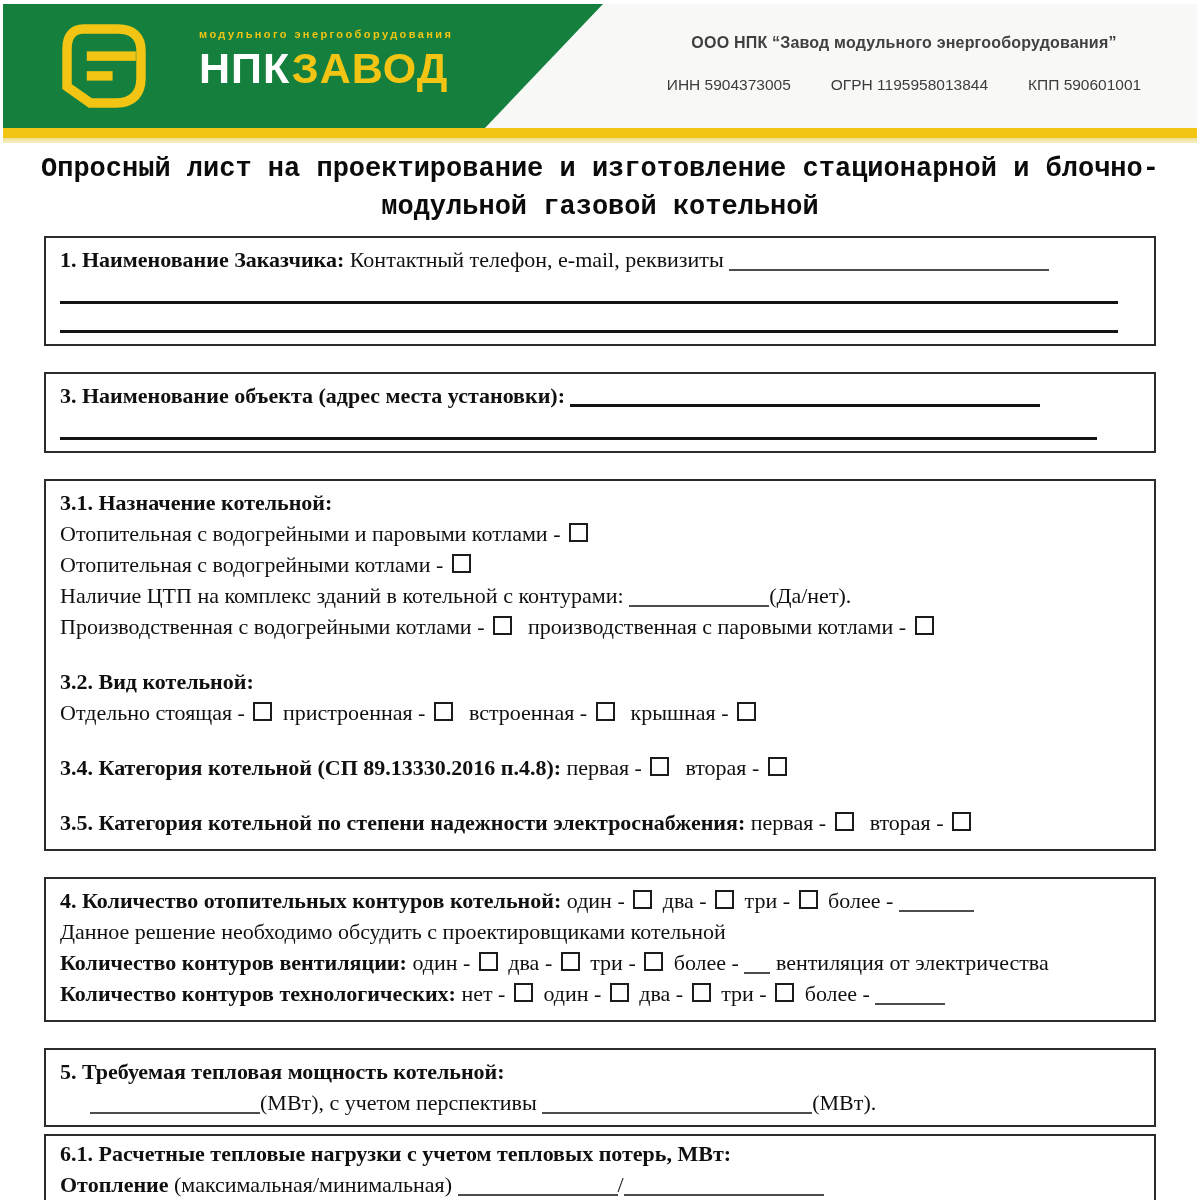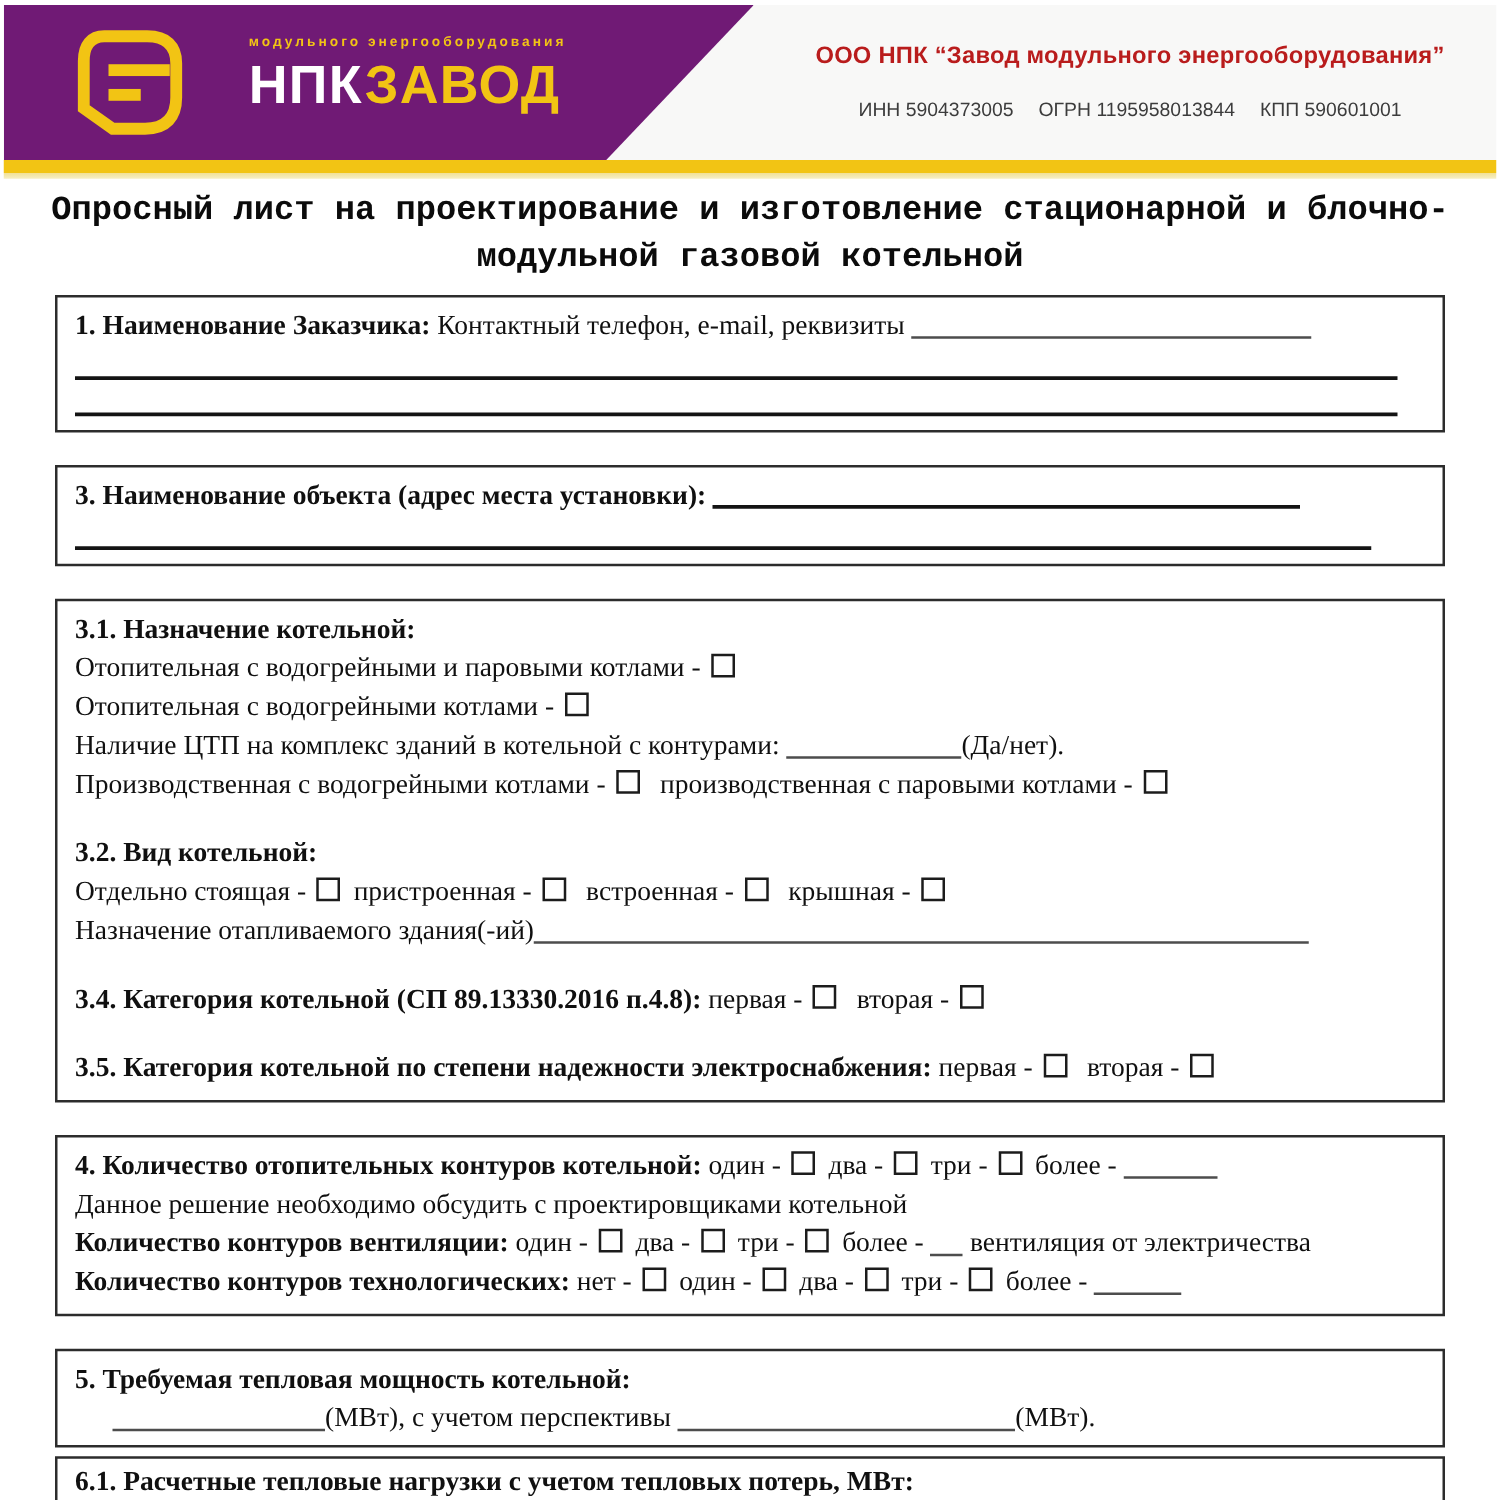--- a/index.html
+++ b/index.html
@@ -3,35 +3,35 @@
 <meta charset="utf-8">
 <style>
   html,body{margin:0;padding:0}
   body{
     width:1200px;height:1200px;overflow:hidden;background:#ffffff;
     font-family:"Liberation Serif",serif;color:#101010;position:relative;
   }
   
   .header{position:relative;margin:4px 3px 0 3px;height:124px;background:#f8f8f7;}
   .header-dark{
-    position:absolute;left:0;top:0;bottom:0;width:600px;background:#701a75;
+    position:absolute;left:0;top:0;bottom:0;width:600px;background:#15803d;
     clip-path:polygon(0 0,100% 0,calc(100% - 118px) 100%,0 100%);
   }
   .logo-mark{position:absolute;left:58px;top:18px;width:86px;height:88px;}
   .logo-text{position:absolute;left:196px;top:24px;font-family:"Liberation Sans",sans-serif;}
   .tagline{color:#f2c414;font-weight:700;font-size:11px;letter-spacing:2.4px;white-space:nowrap;}
   .brand{font-weight:700;font-size:43px;line-height:1;letter-spacing:1px;margin-top:7px;white-space:nowrap;}
   .brand .w{color:#ffffff}
   .brand .y{color:#f2c414}
   .company{
     position:absolute;left:608px;right:0;top:0;bottom:0;text-align:center;
     font-family:"Liberation Sans",sans-serif;
   }
-  .company-name{margin-top:30px;font-weight:700;font-size:19px;color:#b91c1c;letter-spacing:.2px;}
-  .company-reqs{margin-top:24px;font-size:15.5px;color:#3c3c3c;display:flex;justify-content:center;gap:20px;text-align:center;}
+  .company-name{margin-top:30px;font-weight:700;font-size:16px;color:#404040;letter-spacing:.2px;}
+  .company-reqs{margin-top:24px;font-size:15.5px;color:#3c3c3c;display:flex;justify-content:center;gap:40px;text-align:center;}
   .stripe{
     height:15px;margin:0 3px;
     background:linear-gradient(to bottom,#f2c414 0,#f2c414 68%,#f0e095 68%,#f7efc4 100%);
   }
   
   .doc-title{
     margin:8px auto 0;text-align:center;font-weight:700;font-size:27px;line-height:1.4;
     white-space:pre-line;font-family:Liberation Mono, monospace;color:#0b0b0b;
   }
   
@@ -97,21 +97,20 @@
       <div class="para rule-row"><span class="rule" style="width: 96%;"></span></div>
     </div>
     <div class="section-box">
       <div class="para"><span class="b">3.1. Назначение котельной:</span></div>
       <div class="para"><span>Отопительная с водогрейными и паровыми котлами - </span><span class="checkbox"></span></div>
       <div class="para"><span>Отопительная с водогрейными котлами - </span><span class="checkbox"></span></div>
       <div class="para"><span>Наличие ЦТП на комплекс зданий в котельной с контурами: </span><span class="blank" style="width: 140px;"></span><span>(Да/нет).</span></div>
       <div class="para"><span>Производственная с водогрейными котлами - </span><span class="checkbox"></span><span>&nbsp; производственная с паровыми котлами - </span><span class="checkbox"></span></div>
       <div class="para gap"><span class="b">3.2. Вид котельной:</span></div>
       <div class="para"><span>Отдельно стоящая - </span><span class="checkbox"></span><span> пристроенная - </span><span class="checkbox"></span><span>&nbsp; встроенная - </span><span class="checkbox"></span><span>&nbsp; крышная - </span><span class="checkbox"></span></div>
-      <div class="para"><span>Назначение отапливаемого здания(-ий)</span><span class="blank" style="width: 620px;"></span></div>
       <div class="para gap"><span class="b">3.4. Категория котельной (СП 89.13330.2016 п.4.8): </span><span> первая - </span><span class="checkbox"></span><span>&nbsp; вторая - </span><span class="checkbox"></span></div>
       <div class="para gap"><span class="b">3.5. Категория котельной по степени надежности электроснабжения: </span><span> первая - </span><span class="checkbox"></span><span>&nbsp; вторая - </span><span class="checkbox"></span></div>
     </div>
     <div class="section-box">
       <div class="para"><span class="b">4. Количество отопительных контуров котельной: </span><span>один - </span><span class="checkbox"></span><span> два - </span><span class="checkbox"></span><span> три - </span><span class="checkbox"></span><span> более - </span><span class="blank" style="width: 75px;"></span></div>
       <div class="para"><span>Данное решение необходимо обсудить с проектировщиками котельной</span></div>
       <div class="para"><span class="b">Количество контуров вентиляции: </span><span>один - </span><span class="checkbox"></span><span> два - </span><span class="checkbox"></span><span> три - </span><span class="checkbox"></span><span> более - </span><span class="blank" style="width: 26px;"></span><span> вентиляция от электричества</span></div>
       <div class="para"><span class="b">Количество контуров технологических: </span><span>нет - </span><span class="checkbox"></span><span> один - </span><span class="checkbox"></span><span> два - </span><span class="checkbox"></span><span> три - </span><span class="checkbox"></span><span> более - </span><span class="blank" style="width: 70px;"></span></div>
     </div>
     <div class="section-box">

